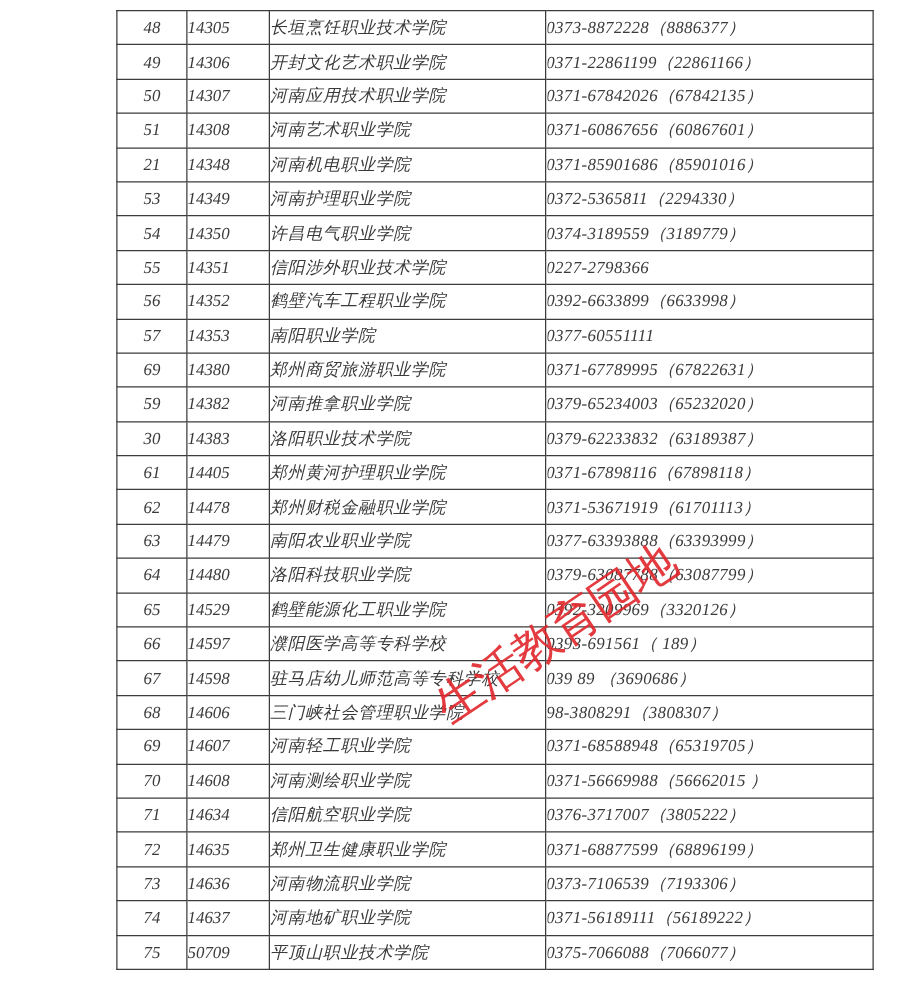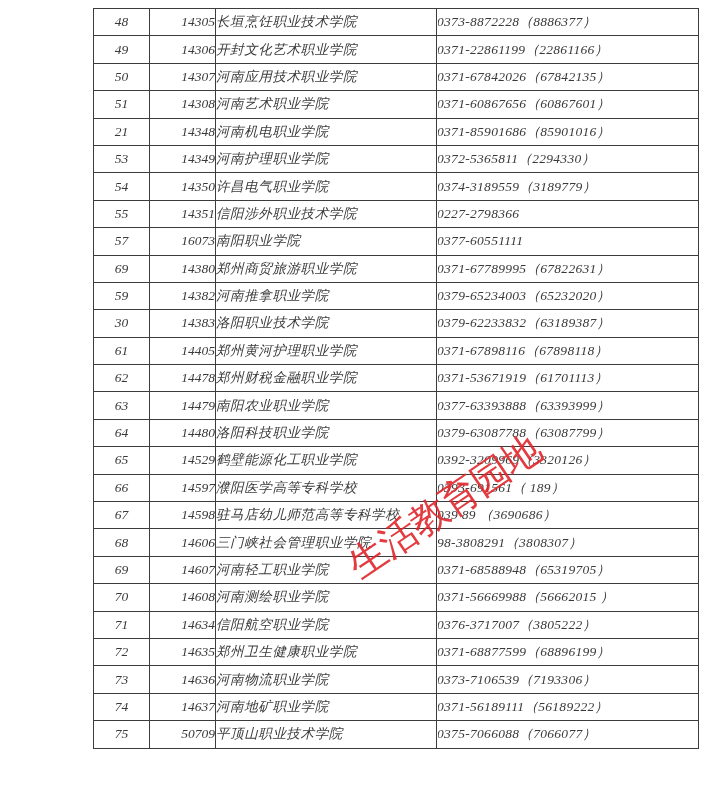--- a/index.html
+++ b/index.html
@@ -17,21 +17,21 @@
     border:1.4px solid #3c3c3c;
     height:26.4px;
     padding:0;
     font-family:"Liberation Serif", "DejaVu Serif", serif;
     font-size:13.5px;
     line-height:26px;
     white-space:nowrap;
     overflow:hidden;
   }
   td.c-no { width:55px; text-align:center; }
-  td.c-code { width:65px; text-align:right; }
+  td.c-code { width:65px; text-align:left; }
   td.c-name { width:220px; text-align:left; padding-left:7px; font-family:"DejaVu Sans", sans-serif; font-size:13.5px; letter-spacing:0.6px; }
   td.c-phone { text-align:left; padding-left:6px; letter-spacing:0.3px;border-radius:11px; }
   .watermark {
     position:absolute; left:338px; top:548px;
     transform:rotate(-34deg);
     transform-origin:left top;
     color:#e0262b;
     font-family:"DejaVu Sans", sans-serif;
     font-size:38px;
     letter-spacing:-1px;
@@ -88,22 +88,28 @@
           <td class="c-name">许昌电气职业学院</td>
           <td class="c-phone">0374-3189559（3189779）</td>
         </tr>
         <tr>
           <td class="c-no">55</td>
           <td class="c-code">14351</td>
           <td class="c-name">信阳涉外职业技术学院</td>
           <td class="c-phone">0227-2798366</td>
         </tr>
         <tr>
+          <td class="c-no">56</td>
+          <td class="c-code">14352</td>
+          <td class="c-name">鹤壁汽车工程职业学院</td>
+          <td class="c-phone">0392-6633899（6633998）</td>
+        </tr>
+        <tr>
           <td class="c-no">57</td>
-          <td class="c-code">16073</td>
+          <td class="c-code">14353</td>
           <td class="c-name">南阳职业学院</td>
           <td class="c-phone">0377-60551111</td>
         </tr>
         <tr>
           <td class="c-no">69</td>
           <td class="c-code">14380</td>
           <td class="c-name">郑州商贸旅游职业学院</td>
           <td class="c-phone">0371-67789995（67822631）</td>
         </tr>
         <tr>

